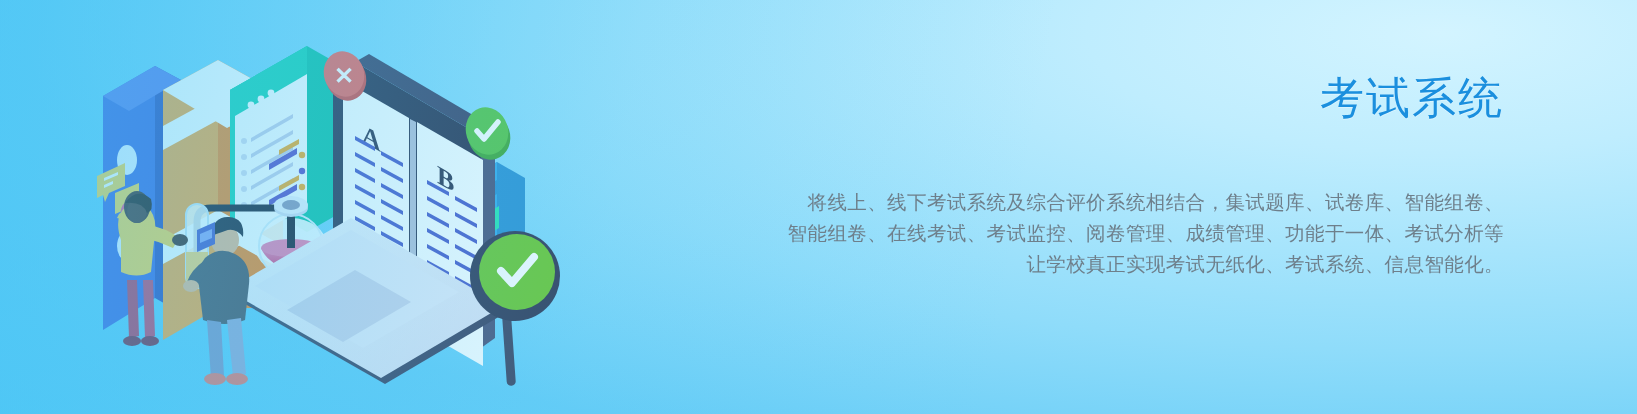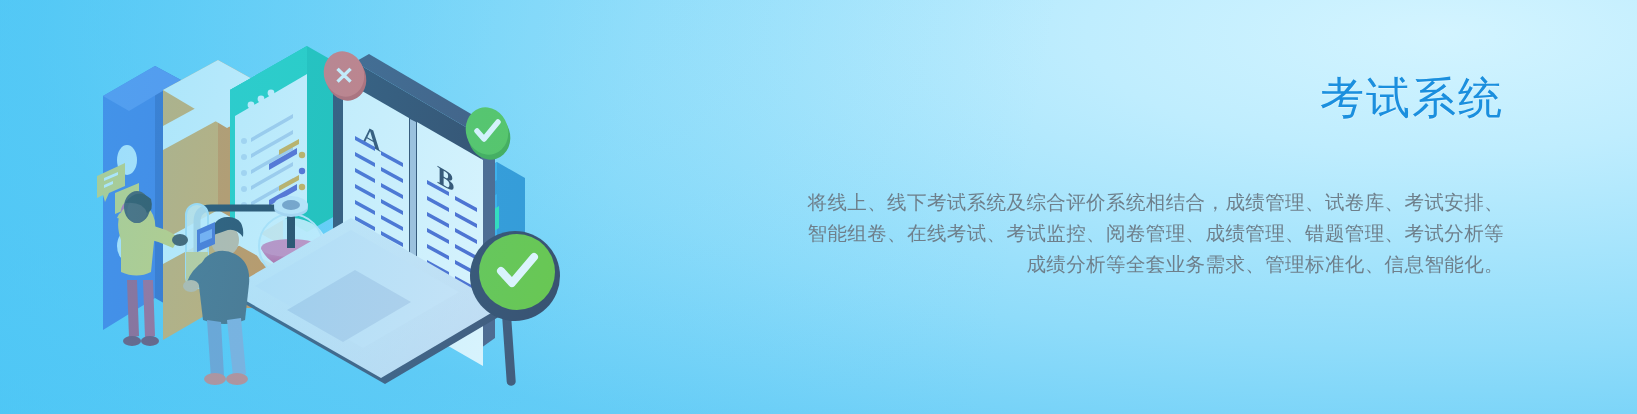--- a/index.html
+++ b/index.html
@@ -249,19 +249,19 @@
           <polygon points="49,170 63,164 63,167 49,173"></polygon>
           <polygon points="49,177 58,173 58,176 49,180"></polygon>
         </g>
       </g>
     </svg>
   </div>
 
   <div class="copy">
     <h1 class="title">考试系统</h1>
     <p class="desc">
-      <span class="ln">将线上、线下考试系统及综合评价系统相结合，成绩管理、试卷库、考试安排、</span>
-      <span class="ln">智能组卷、在线考试、考试监控、阅卷管理、成绩管理、错题管理、考试分析等</span>
-      <span class="ln">成绩分析等全套业务需求、管理标准化、信息智能化。</span>
+      <span class="ln">将线上、线下考试系统及综合评价系统相结合，集试题库、试卷库、智能组卷、</span>
+      <span class="ln">智能组卷、在线考试、考试监控、阅卷管理、成绩管理、功能于一体、考试分析等</span>
+      <span class="ln">让学校真正实现考试无纸化、考试系统、信息智能化。</span>
     </p>
   </div>
 
 </div>
 
 </body></html>

